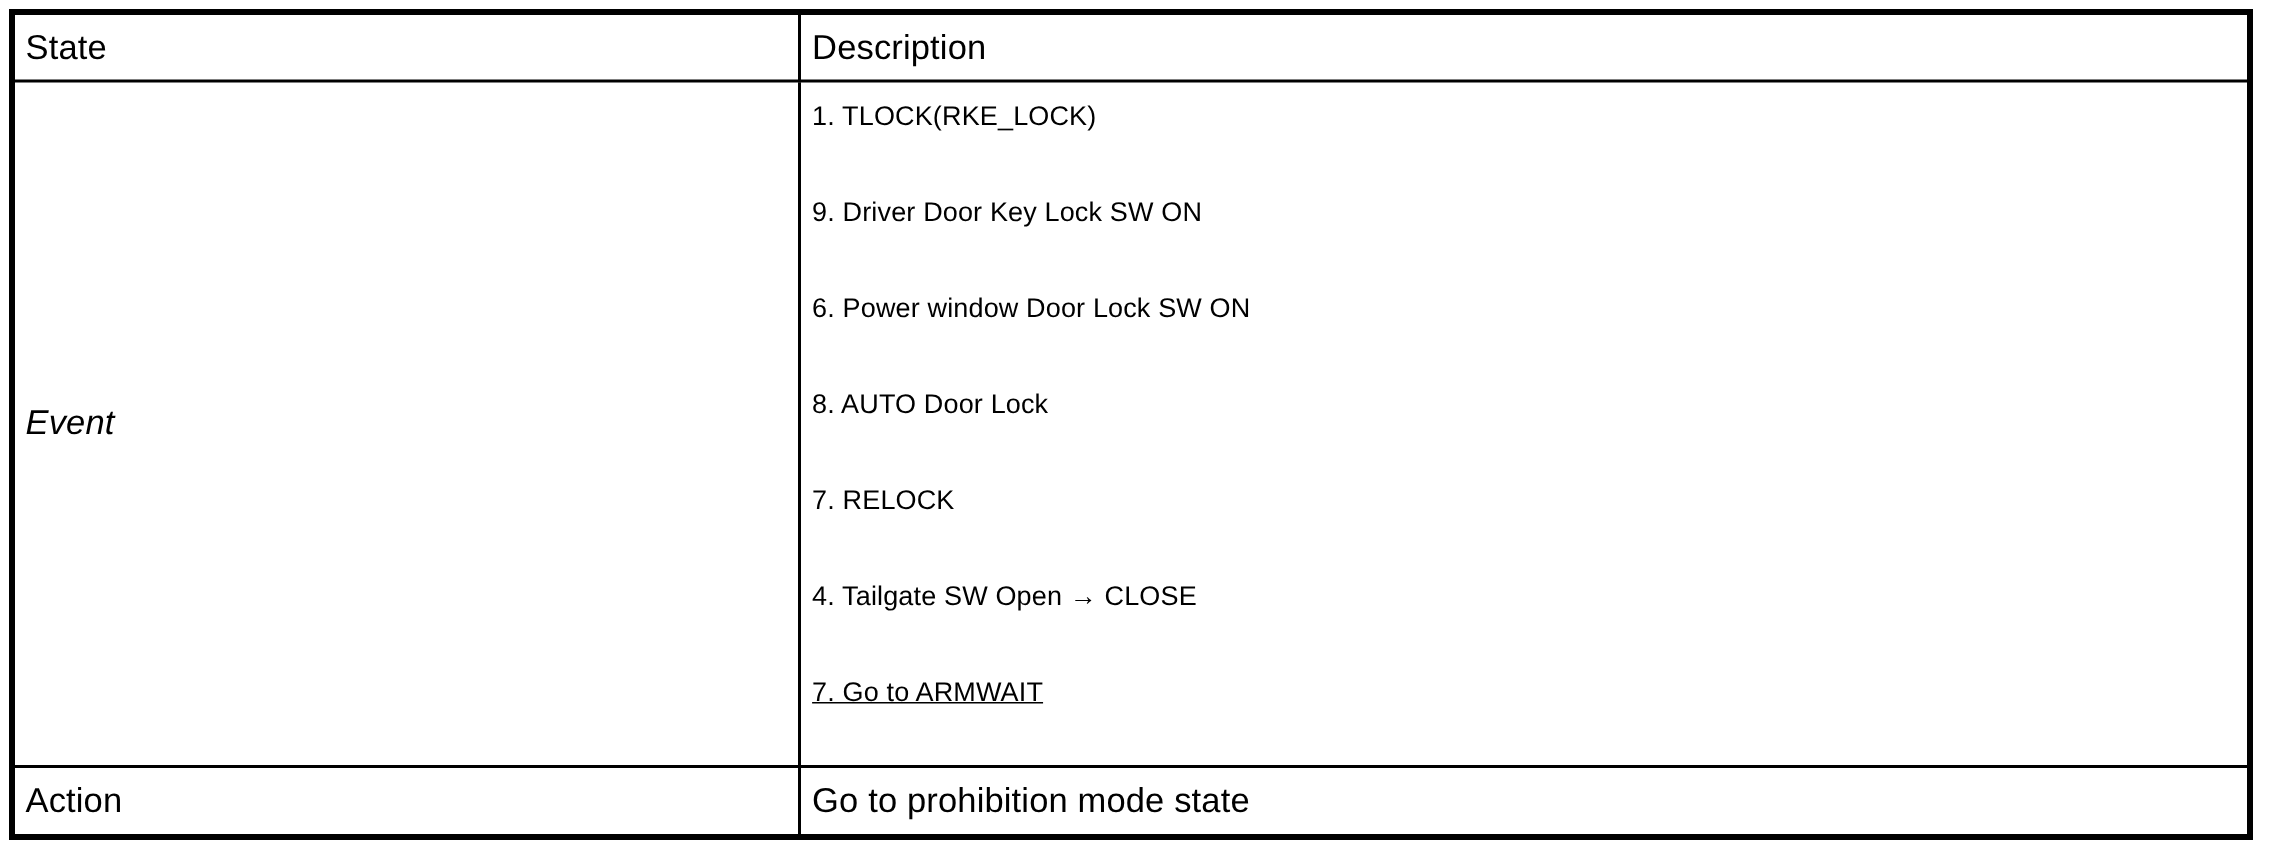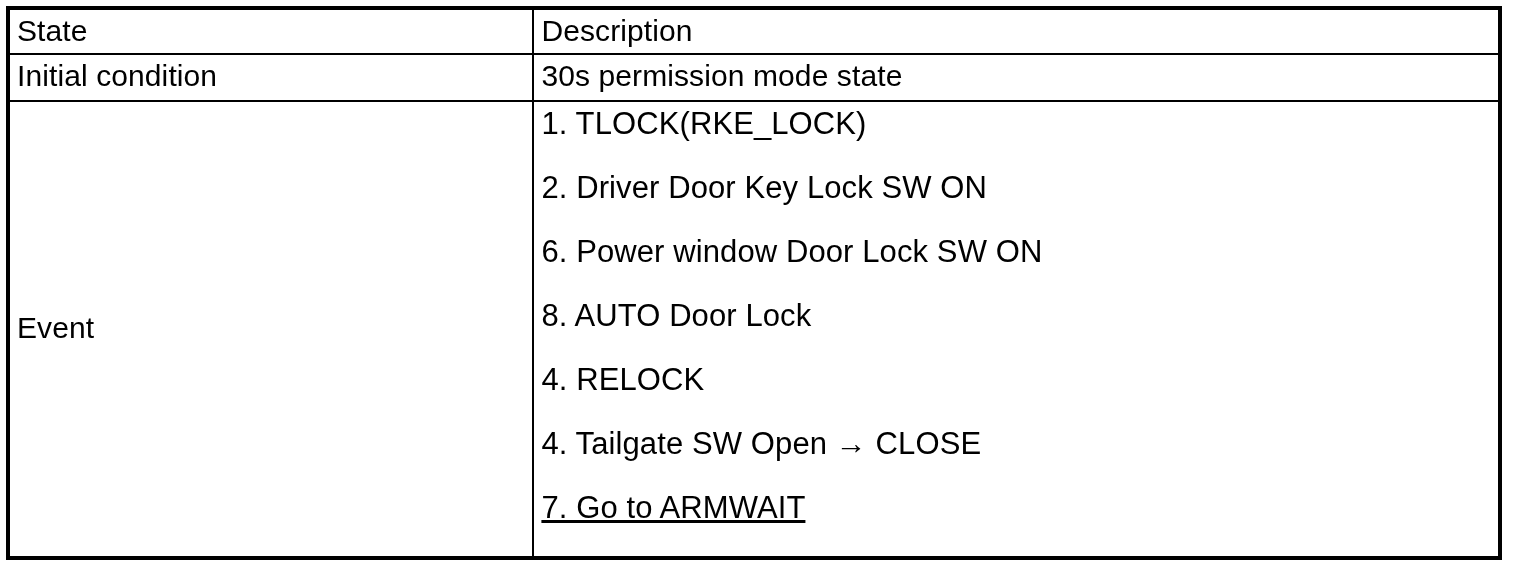--- a/index.html
+++ b/index.html
@@ -42,50 +42,51 @@
   .state-table td {
     box-sizing: border-box;
     border: 2px solid #000000;
     padding: 0;
     vertical-align: top;
     background: #ffffff;
   }
 
   
   .cell-text {
-    font-size: 30px;
+    font-size: 23px;
     line-height: 26px;
     padding: 8px 0 0 7px;
     white-space: nowrap;
     letter-spacing: 0.1px;
   }
 
   
   tr.row-header  td { height: 43px; }
   tr.row-initial td { height: 43px; }
   tr.row-event   td { height: 424px; }
   tr.row-action  td { height: 44px; }
 
   
   td.state-event {
     vertical-align: middle;
   }
   td.state-event .cell-text {
     padding-top: 0;
     padding-bottom: 2px;
+    font-style: italic;
   }
 
   
   .event-list {
     list-style: none;
     margin: 0;
     padding: 9px 0 0 7px;
   }
   .event-list li {
-    font-size: 31px;
+    font-size: 18px;
     line-height: 26px;
     height: 64px;
     white-space: nowrap;
     letter-spacing: 0.1px;
   }
   .event-list li:last-child {
     height: auto;
     text-decoration: underline;
   }
 </style>
@@ -103,43 +104,43 @@
 
       <tr class="row-header">
         <td>
           <div class="cell-text">State</div>
         </td>
         <td>
           <div class="cell-text">Description</div>
         </td>
       </tr>
 
-      <tr class="row-initial">
-        <td>
-          <div class="cell-text">Initial condition</div>
-        </td>
-        <td>
-          <div class="cell-text">30s permission mode state</div>
-        </td>
-      </tr>
 
       <tr class="row-event">
         <td class="state-event">
           <div class="cell-text">Event</div>
         </td>
         <td>
           <ul class="event-list">
             <li>1. TLOCK(RKE_LOCK)</li>
-            <li>2. Driver Door Key Lock SW ON</li>
+            <li>9. Driver Door Key Lock SW ON</li>
             <li>6. Power window Door Lock SW ON</li>
             <li>8. AUTO Door Lock</li>
-            <li>4. RELOCK</li>
+            <li>7. RELOCK</li>
             <li>4. Tailgate SW Open → CLOSE</li>
             <li>7. Go to ARMWAIT</li>
           </ul>
         </td>
       </tr>
 
+      <tr class="row-action">
+        <td>
+          <div class="cell-text">Action</div>
+        </td>
+        <td>
+          <div class="cell-text">Go to prohibition mode state</div>
+        </td>
+      </tr>
 
     </tbody>
   </table>
 
 </div>
 
 </body></html>

